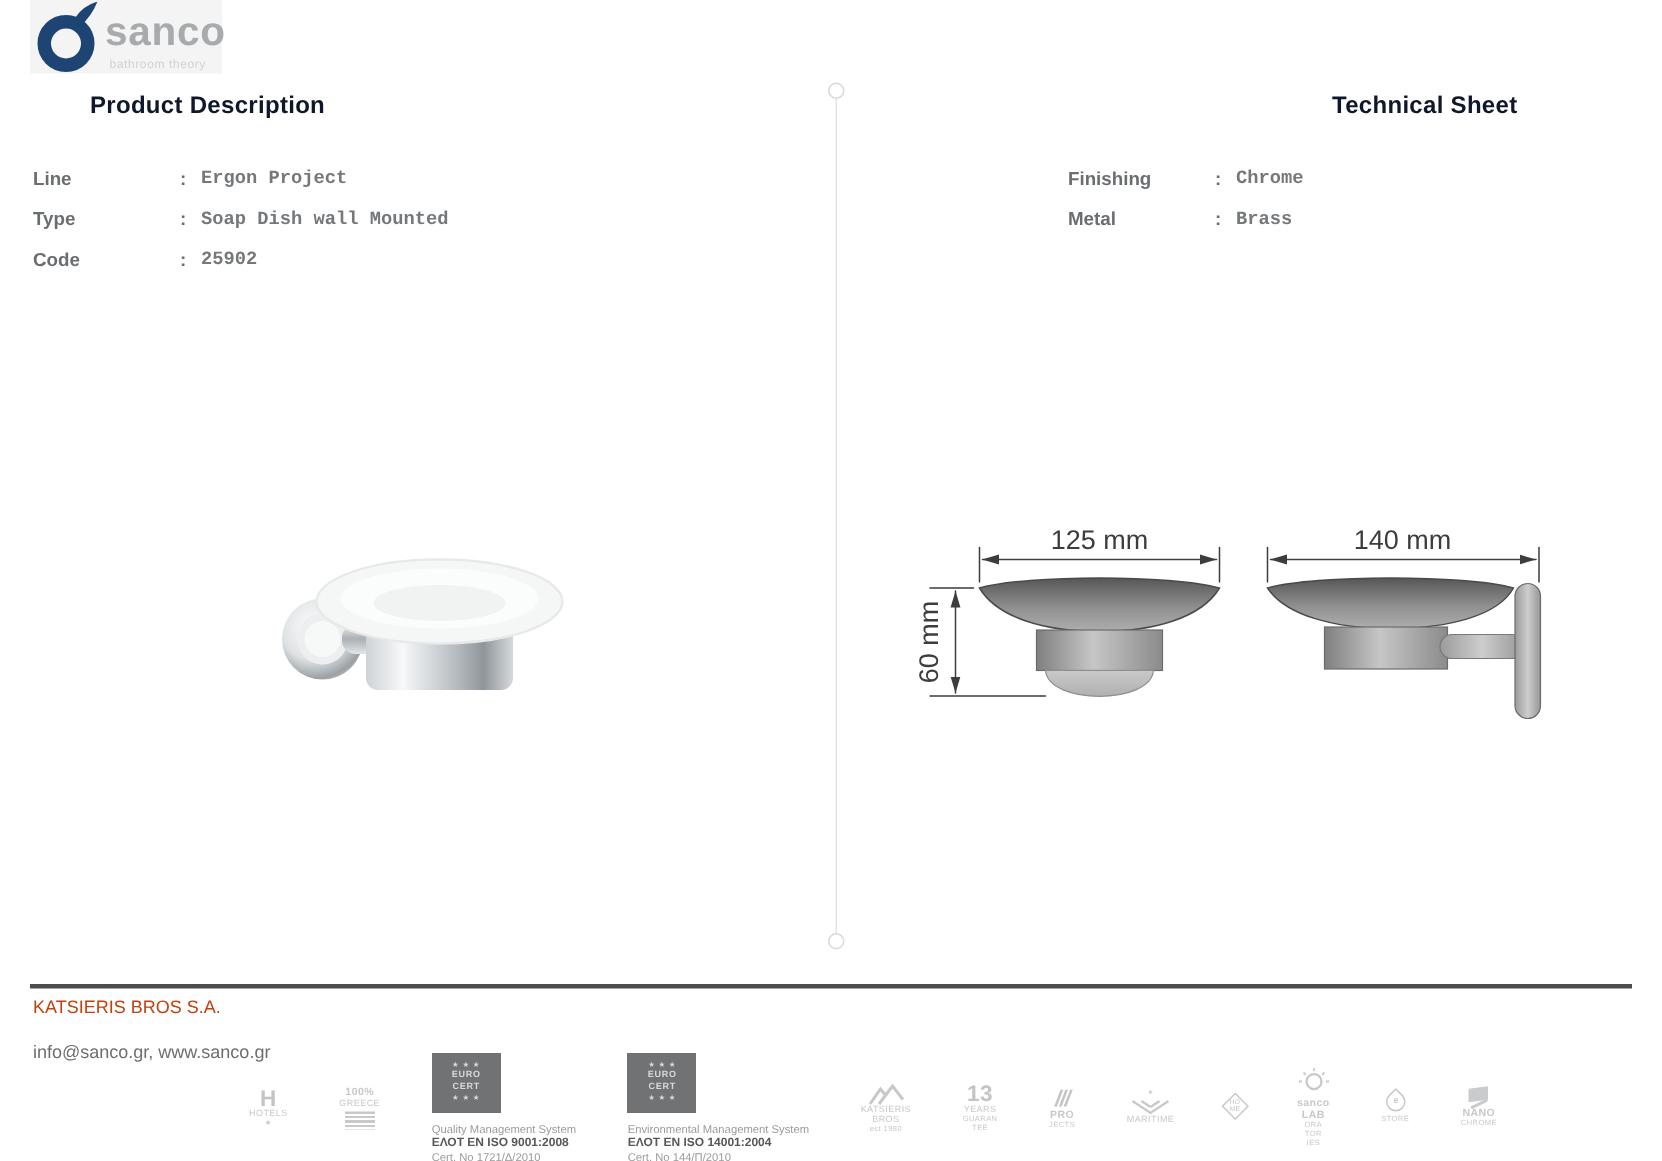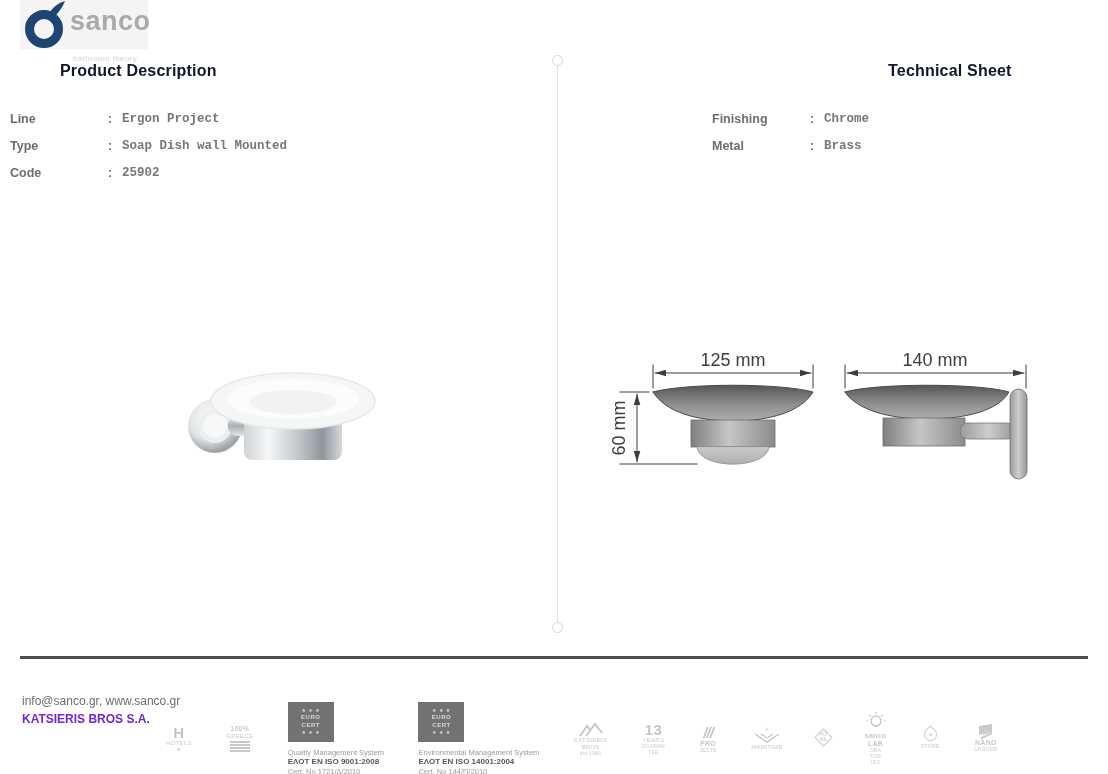--- a/index.html
+++ b/index.html
@@ -5,50 +5,50 @@
   * { margin:0; padding:0; box-sizing:border-box; }
   html,body { width:1108px; height:774px; background:#ffffff;
     font-family:"Liberation Sans", sans-serif; overflow:hidden; }
   .page { position:relative; width:1108px; height:774px; background:#fff; }
 
   
   .logo-box { position:absolute; left:20px; top:0; width:128px; height:49px; background:#f4f4f4; }
   .logo-drop { position:absolute; left:2px; top:1px; }
   .logo-word { position:absolute; left:50px; top:8px; font-size:27px; font-weight:bold;
     color:#a7abae; letter-spacing:0.5px; line-height:1; }
-  .logo-tagline { position:absolute; left:53px; top:54px; font-size:8px; color:#cfd2d4; letter-spacing:0.4px; }
+  .logo-tagline { position:absolute; left:53px; top:38px; font-size:8px; color:#cfd2d4; letter-spacing:0.4px; }
 
   
   .sec-title { position:absolute; font-size:16px; font-weight:bold; color:#0f172a; letter-spacing:0.2px; }
   .sec-title.left  { left:60px;  top:62px; }
   .sec-title.right { left:888px; top:62px; }
 
   
   .specs { position:absolute; top:112px; }
-  .specs.left  { left:10px; }
+  .specs.left  { left:22px; }
   .specs.right { left:712px; }
   .spec-row { display:flex; height:27px; align-items:flex-start; font-size:12.5px; color:#6b6e71; }
   .spec-label { width:98px; font-weight:bold; }
   .spec-colon { width:14px; font-weight:bold; }
   .spec-value { font-weight:bold; color:#75787b;font-family:Liberation Mono, monospace; }
 
   
   .v-divider { position:absolute; left:557px; top:66px; width:1px; height:556px; background:#e3e3e3; }
   .div-dot { position:absolute; left:552px; width:11px; height:11px; border-radius:50%;
     border:1px solid #d8d8d8; background:#fff; }
   .div-dot.top { top:55px; } .div-dot.bottom { top:622px; }
 
   
   .photo-svg   { position:absolute; left:180px; top:356px; }
   .drawing-svg { position:absolute; left:605px; top:342px; }
   .dim-text { font-family:"Liberation Sans", sans-serif; font-size:18px; fill:#3d3d3d; }
 
   
   .footer-rule { position:absolute; left:20px; top:656px; width:1068px; height:3px; background:#4e4e4e; }
-  .footer-company  { position:absolute; left:22px; top:664px; font-size:12px; font-weight:bold; color:#6d28d9;margin-top:48px; }
+  .footer-company  { position:absolute; left:22px; top:664px; font-size:12px; font-weight:normal; color:#c2410c; }
   .footer-address  { position:absolute; left:22px; top:679px; font-size:12px; color:#6d6e70; white-space:pre; }
   .footer-contacts { position:absolute; left:22px; top:694px; font-size:12px; color:#6d6e70; }
 
   
   .badge-row { position:absolute; left:166px; top:710px; width:832px; height:58px;
     display:flex; justify-content:space-between; align-items:center; }
   .bi { display:flex; flex-direction:column; align-items:center; color:#c6c8ca;
     font-size:6px; line-height:1.15; text-align:center; letter-spacing:0.3px; }
   .bi .big { font-size:15px; font-weight:bold; line-height:1; color:#c2c4c6; }
   .bi .mid { font-size:7px; font-weight:bold; }

